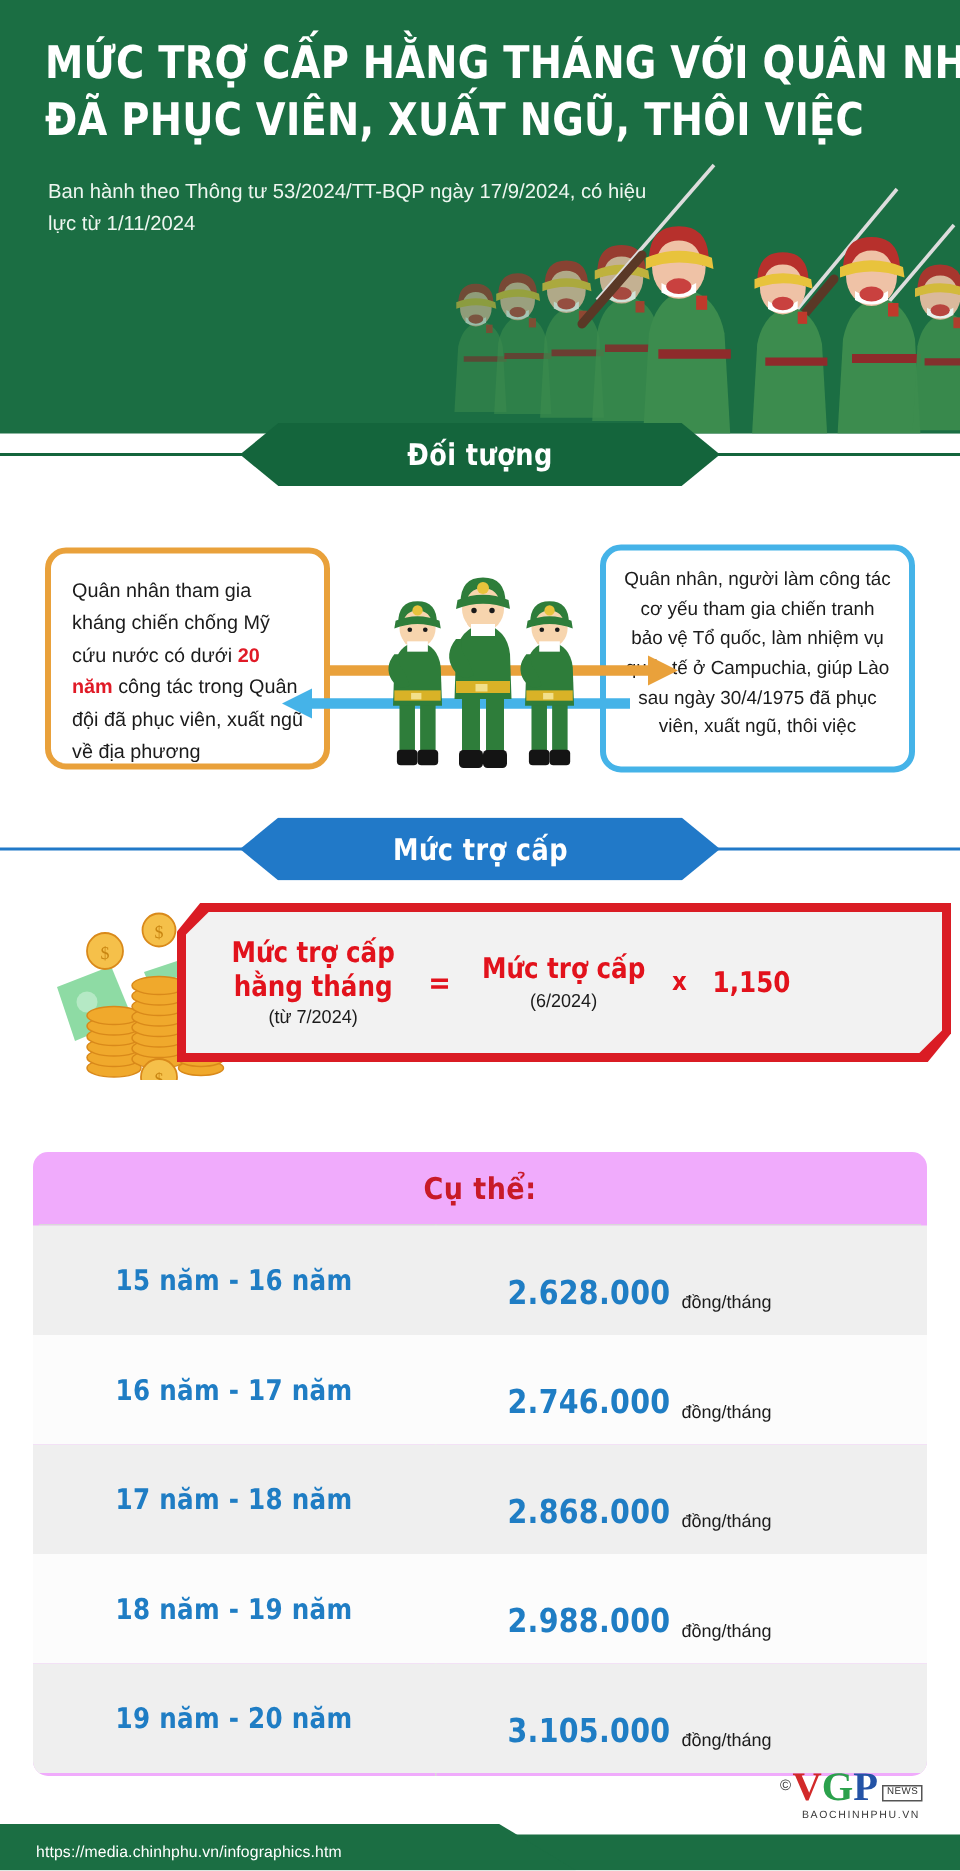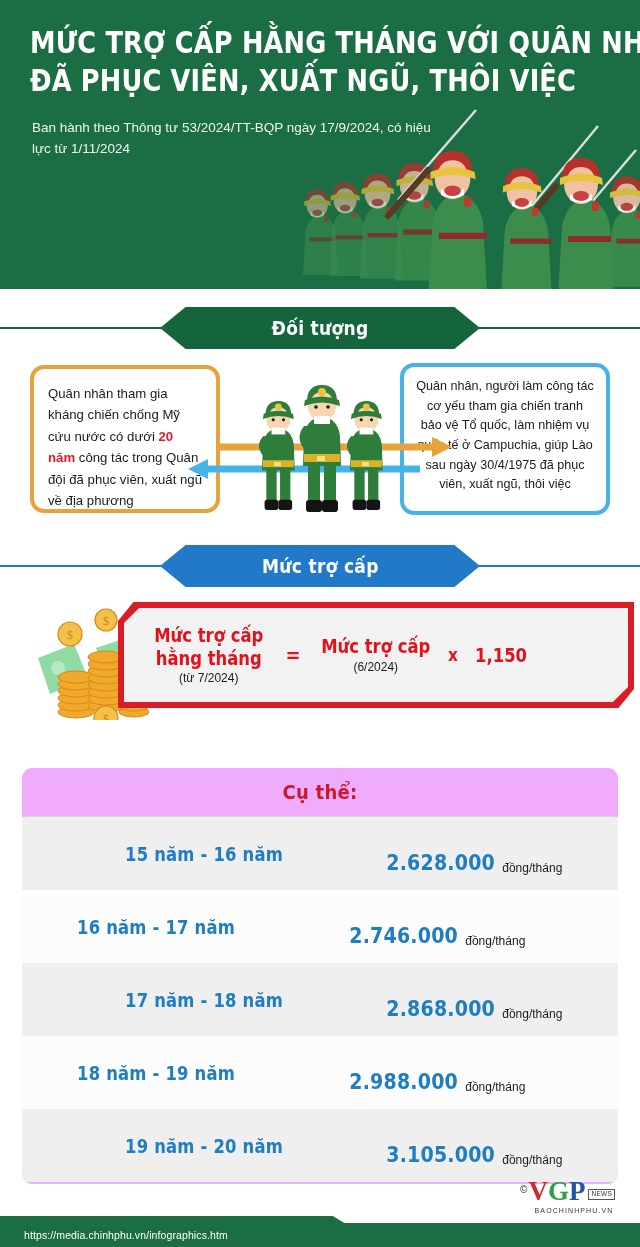--- a/index.html
+++ b/index.html
@@ -246,22 +246,22 @@
     height: 1px;
     background: #d8d8d8;
     margin: 0 4px;
   }
   .t-row {
     position: relative;
     display: flex;
     align-items: center;
     height: 73px;
   }
-  .t-row.odd  { background: #EFEFEF; padding-left: 48px; }
-  .t-row.even { background: #FCFCFC; gap: 11px; }
+  .t-row.odd  { background: #EFEFEF; }
+  .t-row.even { background: #FCFCFC; }
   .t-col-left {
     width: 268px;
     text-align: center;
     color: #1F7DC4;
     font-family: "Liberation Sans Narrow", "DejaVu Sans Condensed", "Liberation Sans", sans-serif;
     font-weight: bold;
     font-size: 19px;
     letter-spacing: 0.2px;
     transform: scaleX(0.96);
   }
@@ -421,21 +421,21 @@
         </g>
     </svg>
 
     <div class="title-block">
       <div class="title-line">MỨC TRỢ CẤP HẰNG THÁNG VỚI QUÂN NHÂN</div>
       <div class="title-line">ĐÃ PHỤC VIÊN, XUẤT NGŨ, THÔI VIỆC</div>
     </div>
     <div class="subtitle">Ban hành theo Thông tư 53/2024/TT-BQP ngày 17/9/2024, có hiệu lực từ 1/11/2024</div>
   </div>
 
-  <div class="banner-wrap banner-green" style="top:307px;">
+  <div class="banner-wrap banner-green" style="top:282px;">
     <div class="banner-rule"></div>
     <div class="banner-shape">
       <span class="banner-label">Đối tượng</span>
     </div>
   </div>
 
   <div class="callout callout-left">
     <span>Quân nhân tham gia kháng chiến chống Mỹ cứu nước có dưới </span><span class="hl-red">20 năm</span><span> công tác trong Quân đội đã phục viên, xuất ngũ về địa phương</span>
   </div>
 

